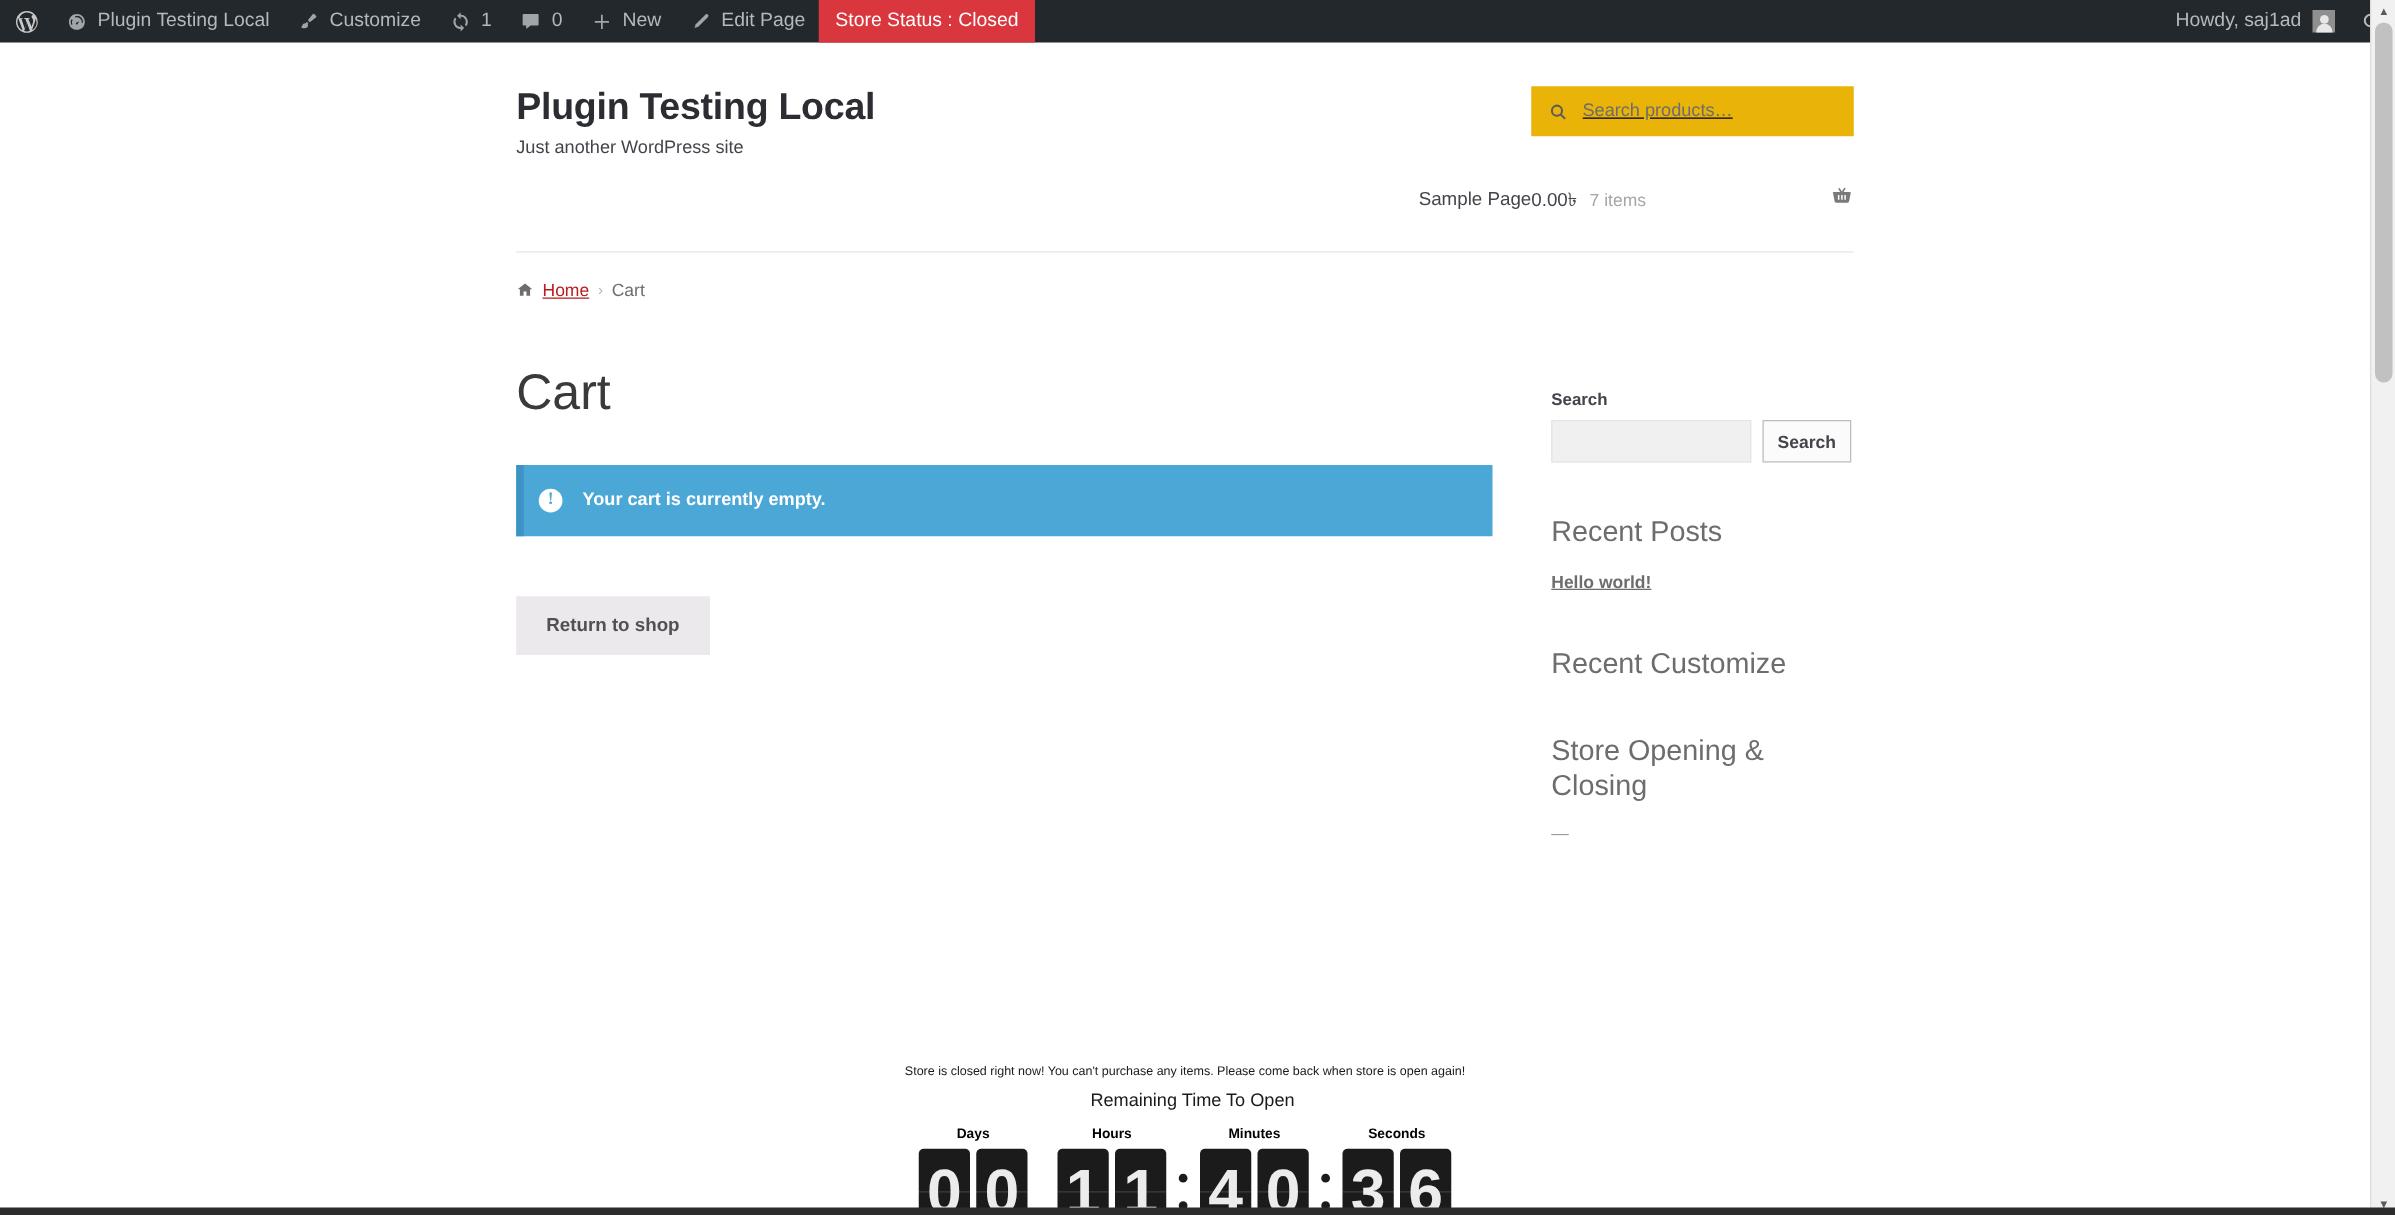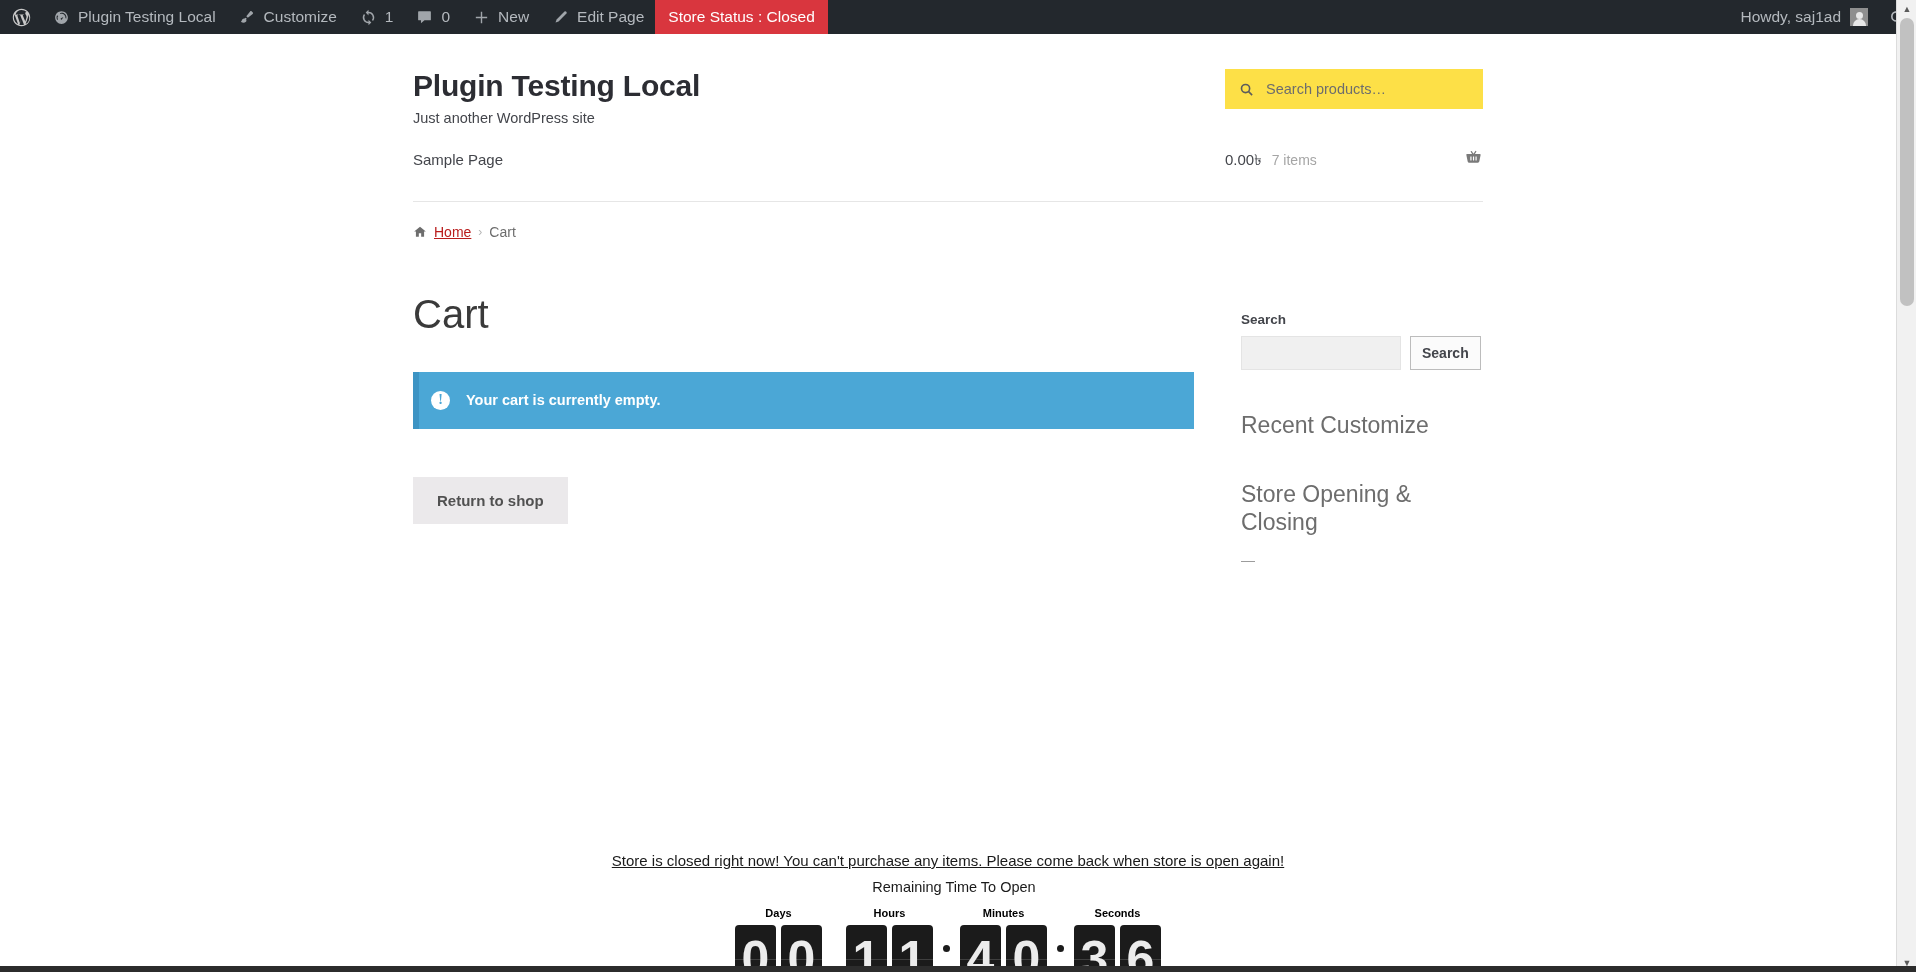--- a/index.html
+++ b/index.html
@@ -109,40 +109,41 @@
     line-height: 1.15;
   }
   #site-desc {
     font-size: 14.5px;
     color: #43454b;
     margin: 0;
   }
   #product-search {
     width: 258px;
     height: 40px;
-    background: #fde047;
+    background: #eab308;
     border: none;
     display: flex; align-items: center;
     padding: 0 14px;
     gap: 10px;
     position: relative;
+    text-decoration: underline;
   }
   #product-search input {
     border: none; background: transparent; outline: none;
     font-size: 14.5px;
     color: #43454b;
     font-family: "Liberation Sans", sans-serif;
     width: 100%;
   }
   #product-search input::placeholder { color: #6d6d6d; }
 
   .nav-row {
     display: flex;
     align-items: center;
-    justify-content: space-between;
+    justify-content: flex-end;
     padding: 22px 0 28px 0;
     border-bottom: 1px solid #e6e6e6;
   }
   #primary-nav {
     display: flex; gap: 26px;
     list-style: none; margin: 0; padding: 0;
   }
   #primary-nav a {
     font-size: 15px; color: #43454b; text-decoration: none;
   }
@@ -263,24 +264,23 @@
 
   
   #store-closed-bar {
     position: absolute;
     left: 0; top: 818px;
     width: 1896px;
     text-align: center;
     background: #fff;
   }
   #closed-message {
-    font-size: 15px;
+    font-size: 10px;
     color: #1a1a1a;
     margin: 0 0 10px 0;
-    text-decoration: underline;
   }
   #remaining-label {
     font-size: 14.5px;
     color: #1a1a1a;
     margin: 0 0 8px 12px;
   }
   #countdown {
     display: inline-flex;
     align-items: flex-start;
     justify-content: center;
@@ -507,20 +507,28 @@
       <aside id="sidebar-col">
 
         <div class="widget">
           <div class="widget-title-small">Search</div>
           <div id="search-widget-form">
             <input id="search-widget-input" type="text" value="" style="">
             <button id="search-widget-submit">Search</button>
           </div>
         </div>
 
+        <div class="widget">
+          <h2 class="widget-title">Recent Posts</h2>
+          <ul class="widget-list">
+            <li>
+              <a href="#">Hello world!</a>
+            </li>
+          </ul>
+        </div>
 
         <div class="widget">
           <h2 class="widget-title">Recent Customize</h2>
         </div>
 
         <div class="widget">
           <h2 class="widget-title">Store Opening &amp; Closing</h2>
           <div id="store-hours-dash">—</div>
         </div>
 

